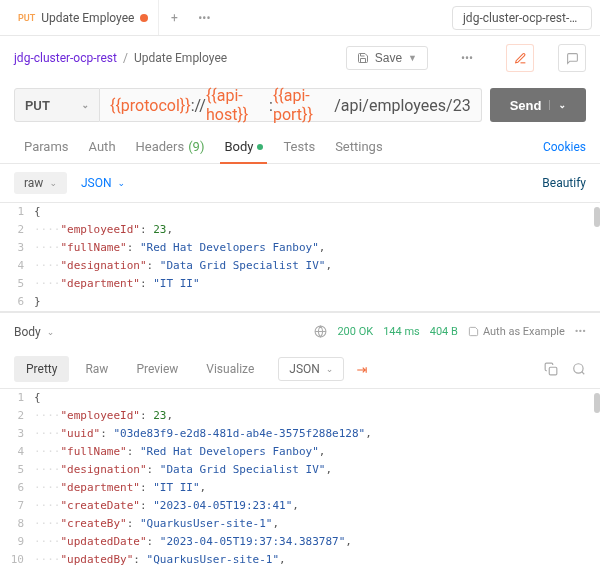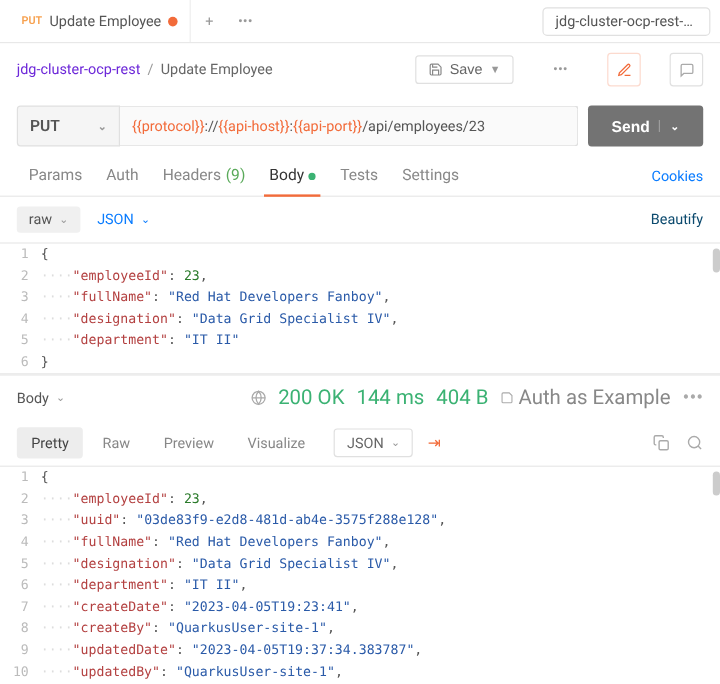--- a/index.html
+++ b/index.html
@@ -16,21 +16,21 @@
 .crumb-sep { color: #999; margin: 0 6px; }
 .crumb-current { color: #666; }
 .bc-actions { margin-left: auto; display: flex; align-items: center; gap: 24px; }
 .save-btn { display: flex; align-items: center; gap: 6px; border: 1px solid #e0e0e0; border-radius: 3px; padding: 4px 10px; color: #666; font-size: 12px; background: #fff; }
 .save-btn .chev { font-size: 9px; color: #999; }
 .icon-btn { width: 28px; height: 28px; border: 1px solid #e0e0e0; border-radius: 3px; display: flex; align-items: center; justify-content: center; color: #999; background: #fff; }
 .icon-btn.ed { color: #f26b3a; border-color: #f26b3a40; }
 .req-row { display: flex; align-items: center; gap: 8px; padding: 8px 14px; }
 .method-select { display: flex; align-items: center; justify-content: space-between; width: 86px; height: 34px; background: #f5f5f5; border: 1px solid #e0e0e0; border-radius: 3px 0 0 3px; padding: 0 10px; font-weight: 600; color: #555; font-size: 13px; }
 .method-select .chev { font-size: 9px; color: #999; }
-.url-input { flex: 1; height: 34px; border: 1px solid #e0e0e0; border-left: none; border-radius: 0 3px 3px 0; display: flex; align-items: center; padding: 0 10px; font-size: 12px; margin-left: -8px; background: #fafafa; }
+.url-input { flex: 1; height: 34px; border: 1px solid #e0e0e0; border-left: none; border-radius: 0 3px 3px 0; display: flex; align-items: center; padding: 0 10px; font-size: 16px; margin-left: -8px; background: #fafafa; }
 .url-var { color: #f26b3a; }
 .url-plain { color: #555; }
 .send-btn { height: 34px; background: #737373; color: #fff; border: none; border-radius: 3px; padding: 0 20px; font-weight: 600; font-size: 13px; display: flex; align-items: center; gap: 8px; }
 .send-btn .chev { font-size: 9px; border-left: 1px solid rgba(255,255,255,0.3); padding-left: 8px; }
 .req-tabs { display: flex; align-items: center; height: 34px; padding: 0 14px; border-bottom: 1px solid #e8e8e8; }
 .rtab { padding: 0 10px; color: #888; font-size: 13px; height: 100%; display: flex; align-items: center; gap: 4px; position: relative; }
 .rtab.active { color: #333; }
 .rtab.active::after { content: ""; position: absolute; bottom: -1px; left: 6px; right: 6px; height: 2px; background: #f26b3a; }
 .rtab .count { color: #5aaa5a; }
 .rtab .gdot { width: 6px; height: 6px; border-radius: 50%; background: #3bb273; }
@@ -44,21 +44,21 @@
 .eline { display: flex; }
 .lnum { width: 34px; text-align: right; padding-right: 10px; color: #bbb; user-select: none; line-height: 18px; }
 .lcode { flex: 1; line-height: 18px; white-space: pre; }
 .pun { color: #555; }
 .key { color: #b34040; }
 .vnum { color: #2a7a2a; }
 .vstr { color: #2a5aa8; }
 .ind { color: #ddd; }
 .resp-bar { display: flex; align-items: center; height: 38px; padding: 0 14px; border-top: 1px solid #e8e8e8; }
 .body-dd { color: #555; font-size: 12px; display: flex; align-items: center; gap: 6px; }
-.resp-meta { margin-left: auto; display: flex; align-items: center; gap: 10px; font-size: 17px; color: #888; }
+.resp-meta { margin-left: auto; display: flex; align-items: center; gap: 10px; font-size: 11px; color: #888; }
 .resp-meta .grn { color: #3bb273; }
 .resp-meta .ic { color: #aaa; }
 .resp-tabs { display: flex; align-items: center; height: 38px; padding: 0 14px; gap: 4px; }
 .rsp-tab { padding: 6px 12px; color: #888; font-size: 12px; border-radius: 3px; }
 .rsp-tab.active { background: #ededed; color: #444; }
 .json-dd { border: 1px solid #e0e0e0; border-radius: 3px; padding: 4px 10px; color: #666; font-size: 12px; margin-left: 8px; display: flex; align-items: center; gap: 6px; }
 .wrap-i { color: #f26b3a; margin-left: 8px; font-size: 13px; }
 .resp-r { margin-left: auto; display: flex; gap: 14px; color: #aaa; font-size: 13px; }
 svg { display: block; }
 </style>

